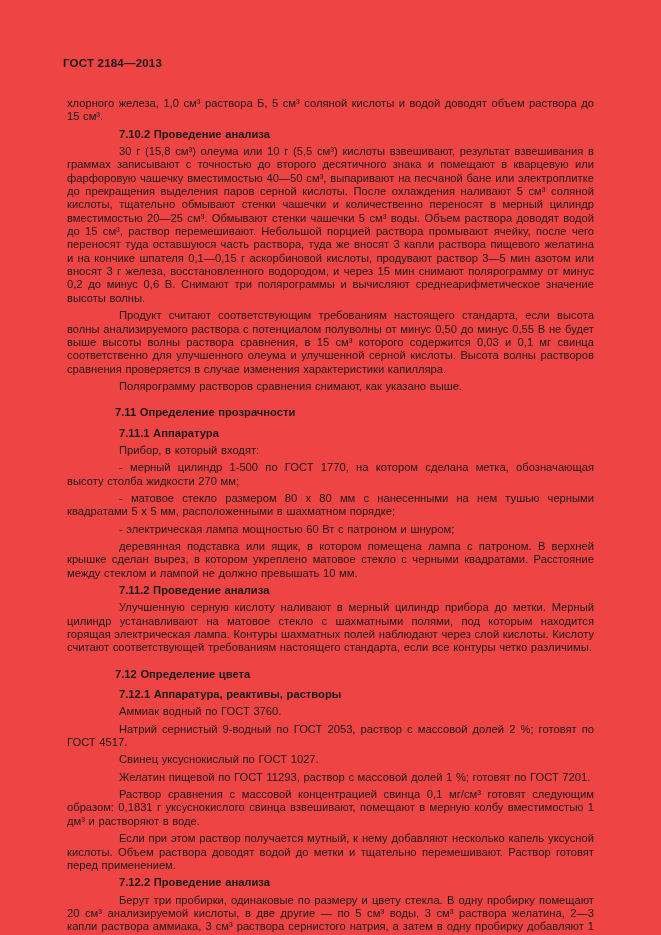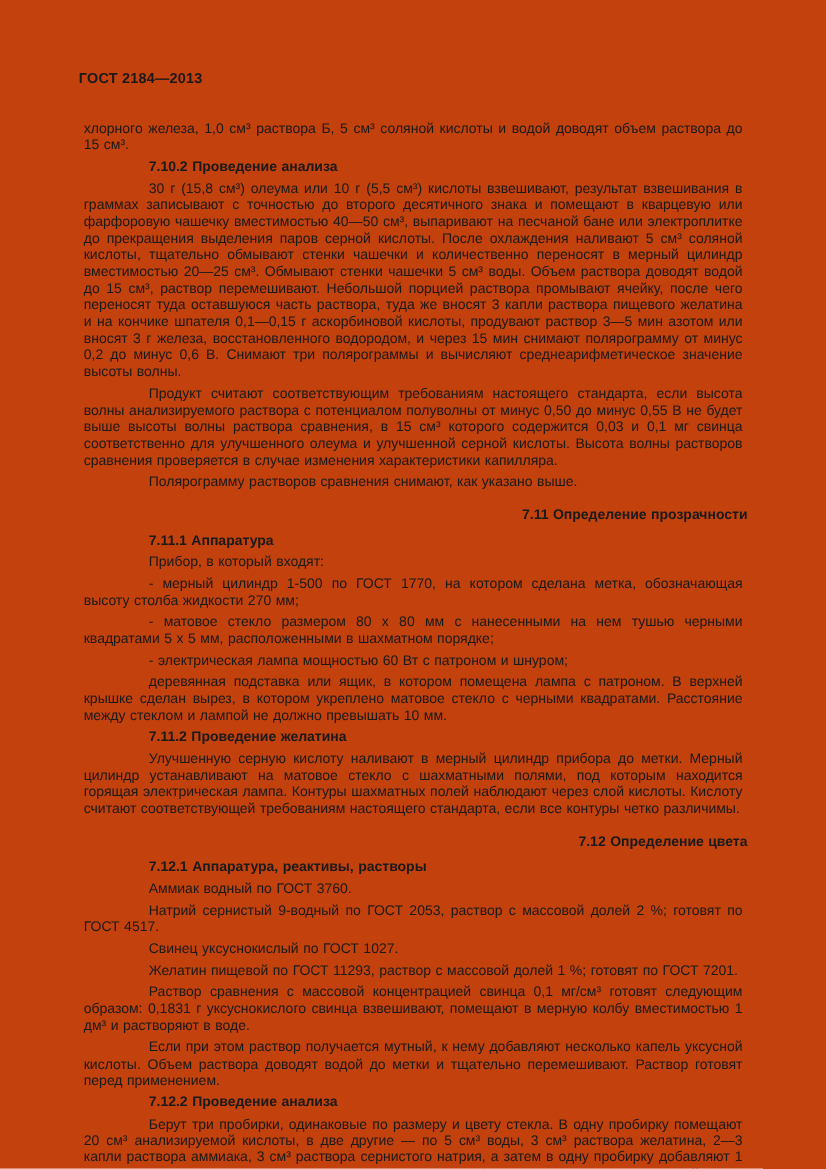--- a/index.html
+++ b/index.html
@@ -5,21 +5,21 @@
   html, body {
     margin: 0;
     padding: 0;
     background: #ffffff;
   }
   .page {
     position: relative;
     width: 661px;
     height: 935px;
     box-sizing: border-box;
-    background: #c2410c;
+    background: #ef4444;
     padding: 57px 63px 0 63px;
     font-family: "Liberation Sans", sans-serif;
     color: #1a1a1a;
     overflow: hidden;
   }
   .doc-header {
     font-size: 11.5px;
     font-weight: bold;
     margin: 0 0 28px 0;
     letter-spacing: 0.2px;
@@ -30,21 +30,21 @@
     line-height: 13.35px;
     text-align: justify;
     text-indent: 52px;
     word-spacing: 0.5px;
   }
   .doc-body p.cont {
     text-indent: 0;
   }
   .doc-body p.h2 {
     font-weight: bold;
-    text-align: right;
+    text-align: left;
     margin: 13px 0 7px 0;
   }
   .doc-body p.h3 {
     font-weight: bold;
     text-align: left;
   }
   .page-number {
     font-size: 11.2px;
     line-height: 13.35px;
     margin-top: 3px;
@@ -62,21 +62,21 @@
       <p class="body">30 г (15,8 см³) олеума или 10 г (5,5 см³) кислоты взвешивают, результат взвешивания в граммах записывают с точностью до второго десятичного знака и помещают в кварцевую или фарфоровую чашечку вместимостью 40—50 см³, выпаривают на песчаной бане или электроплитке до прекращения выделения паров серной кислоты. После охлаждения наливают 5 см³ соляной кислоты, тщательно обмывают стенки чашечки и количественно переносят в мерный цилиндр вместимостью 20—25 см³. Обмывают стенки чашечки 5 см³ воды. Объем раствора доводят водой до 15 см³, раствор перемешивают. Небольшой порцией раствора промывают ячейку, после чего переносят туда оставшуюся часть раствора, туда же вносят 3 капли раствора пищевого желатина и на кончике шпателя 0,1—0,15 г аскорбиновой кислоты, продувают раствор 3—5 мин азотом или вносят 3 г железа, восстановленного водородом, и через 15 мин снимают полярограмму от минус 0,2 до минус 0,6 В. Снимают три полярограммы и вычисляют среднеарифметическое значение высоты волны.</p>
       <p class="body">Продукт считают соответствующим требованиям настоящего стандарта, если высота волны анализируемого раствора с потенциалом полуволны от минус 0,50 до минус 0,55 В не будет выше высоты волны раствора сравнения, в 15 см³ которого содержится 0,03 и 0,1 мг свинца соответственно для улучшенного олеума и улучшенной серной кислоты. Высота волны растворов сравнения проверяется в случае изменения характеристики капилляра.</p>
       <p class="body">Полярограмму растворов сравнения снимают, как указано выше.</p>
       <p class="h2">7.11 Определение прозрачности</p>
       <p class="h3">7.11.1 Аппаратура</p>
       <p class="body">Прибор, в который входят:</p>
       <p class="body">- мерный цилиндр 1-500 по ГОСТ 1770, на котором сделана метка, обозначающая высоту столба жидкости 270 мм;</p>
       <p class="body">- матовое стекло размером 80 х 80 мм с нанесенными на нем тушью черными квадратами 5 х 5 мм, расположенными в шахматном порядке;</p>
       <p class="body">- электрическая лампа мощностью 60 Вт с патроном и шнуром;</p>
       <p class="body">деревянная подставка или ящик, в котором помещена лампа с патроном. В верхней крышке сделан вырез, в котором укреплено матовое стекло с черными квадратами. Расстояние между стеклом и лампой не должно превышать 10 мм.</p>
-      <p class="h3">7.11.2 Проведение желатина</p>
+      <p class="h3">7.11.2 Проведение анализа</p>
       <p class="body">Улучшенную серную кислоту наливают в мерный цилиндр прибора до метки. Мерный цилиндр устанавливают на матовое стекло с шахматными полями, под которым находится горящая электрическая лампа. Контуры шахматных полей наблюдают через слой кислоты. Кислоту считают соответствующей требованиям настоящего стандарта, если все контуры четко различимы.</p>
       <p class="h2">7.12 Определение цвета</p>
       <p class="h3">7.12.1 Аппаратура, реактивы, растворы</p>
       <p class="body">Аммиак водный по ГОСТ 3760.</p>
       <p class="body">Натрий сернистый 9-водный по ГОСТ 2053, раствор с массовой долей 2 %; готовят по ГОСТ 4517.</p>
       <p class="body">Свинец уксуснокислый по ГОСТ 1027.</p>
       <p class="body">Желатин пищевой по ГОСТ 11293, раствор с массовой долей 1 %; готовят по ГОСТ 7201.</p>
       <p class="body">Раствор сравнения с массовой концентрацией свинца 0,1 мг/см³ готовят следующим образом: 0,1831 г уксуснокислого свинца взвешивают, помещают в мерную колбу вместимостью 1 дм³ и растворяют в воде.</p>
       <p class="body">Если при этом раствор получается мутный, к нему добавляют несколько капель уксусной кислоты. Объем раствора доводят водой до метки и тщательно перемешивают. Раствор готовят перед применением.</p>
       <p class="h3">7.12.2 Проведение анализа</p>

